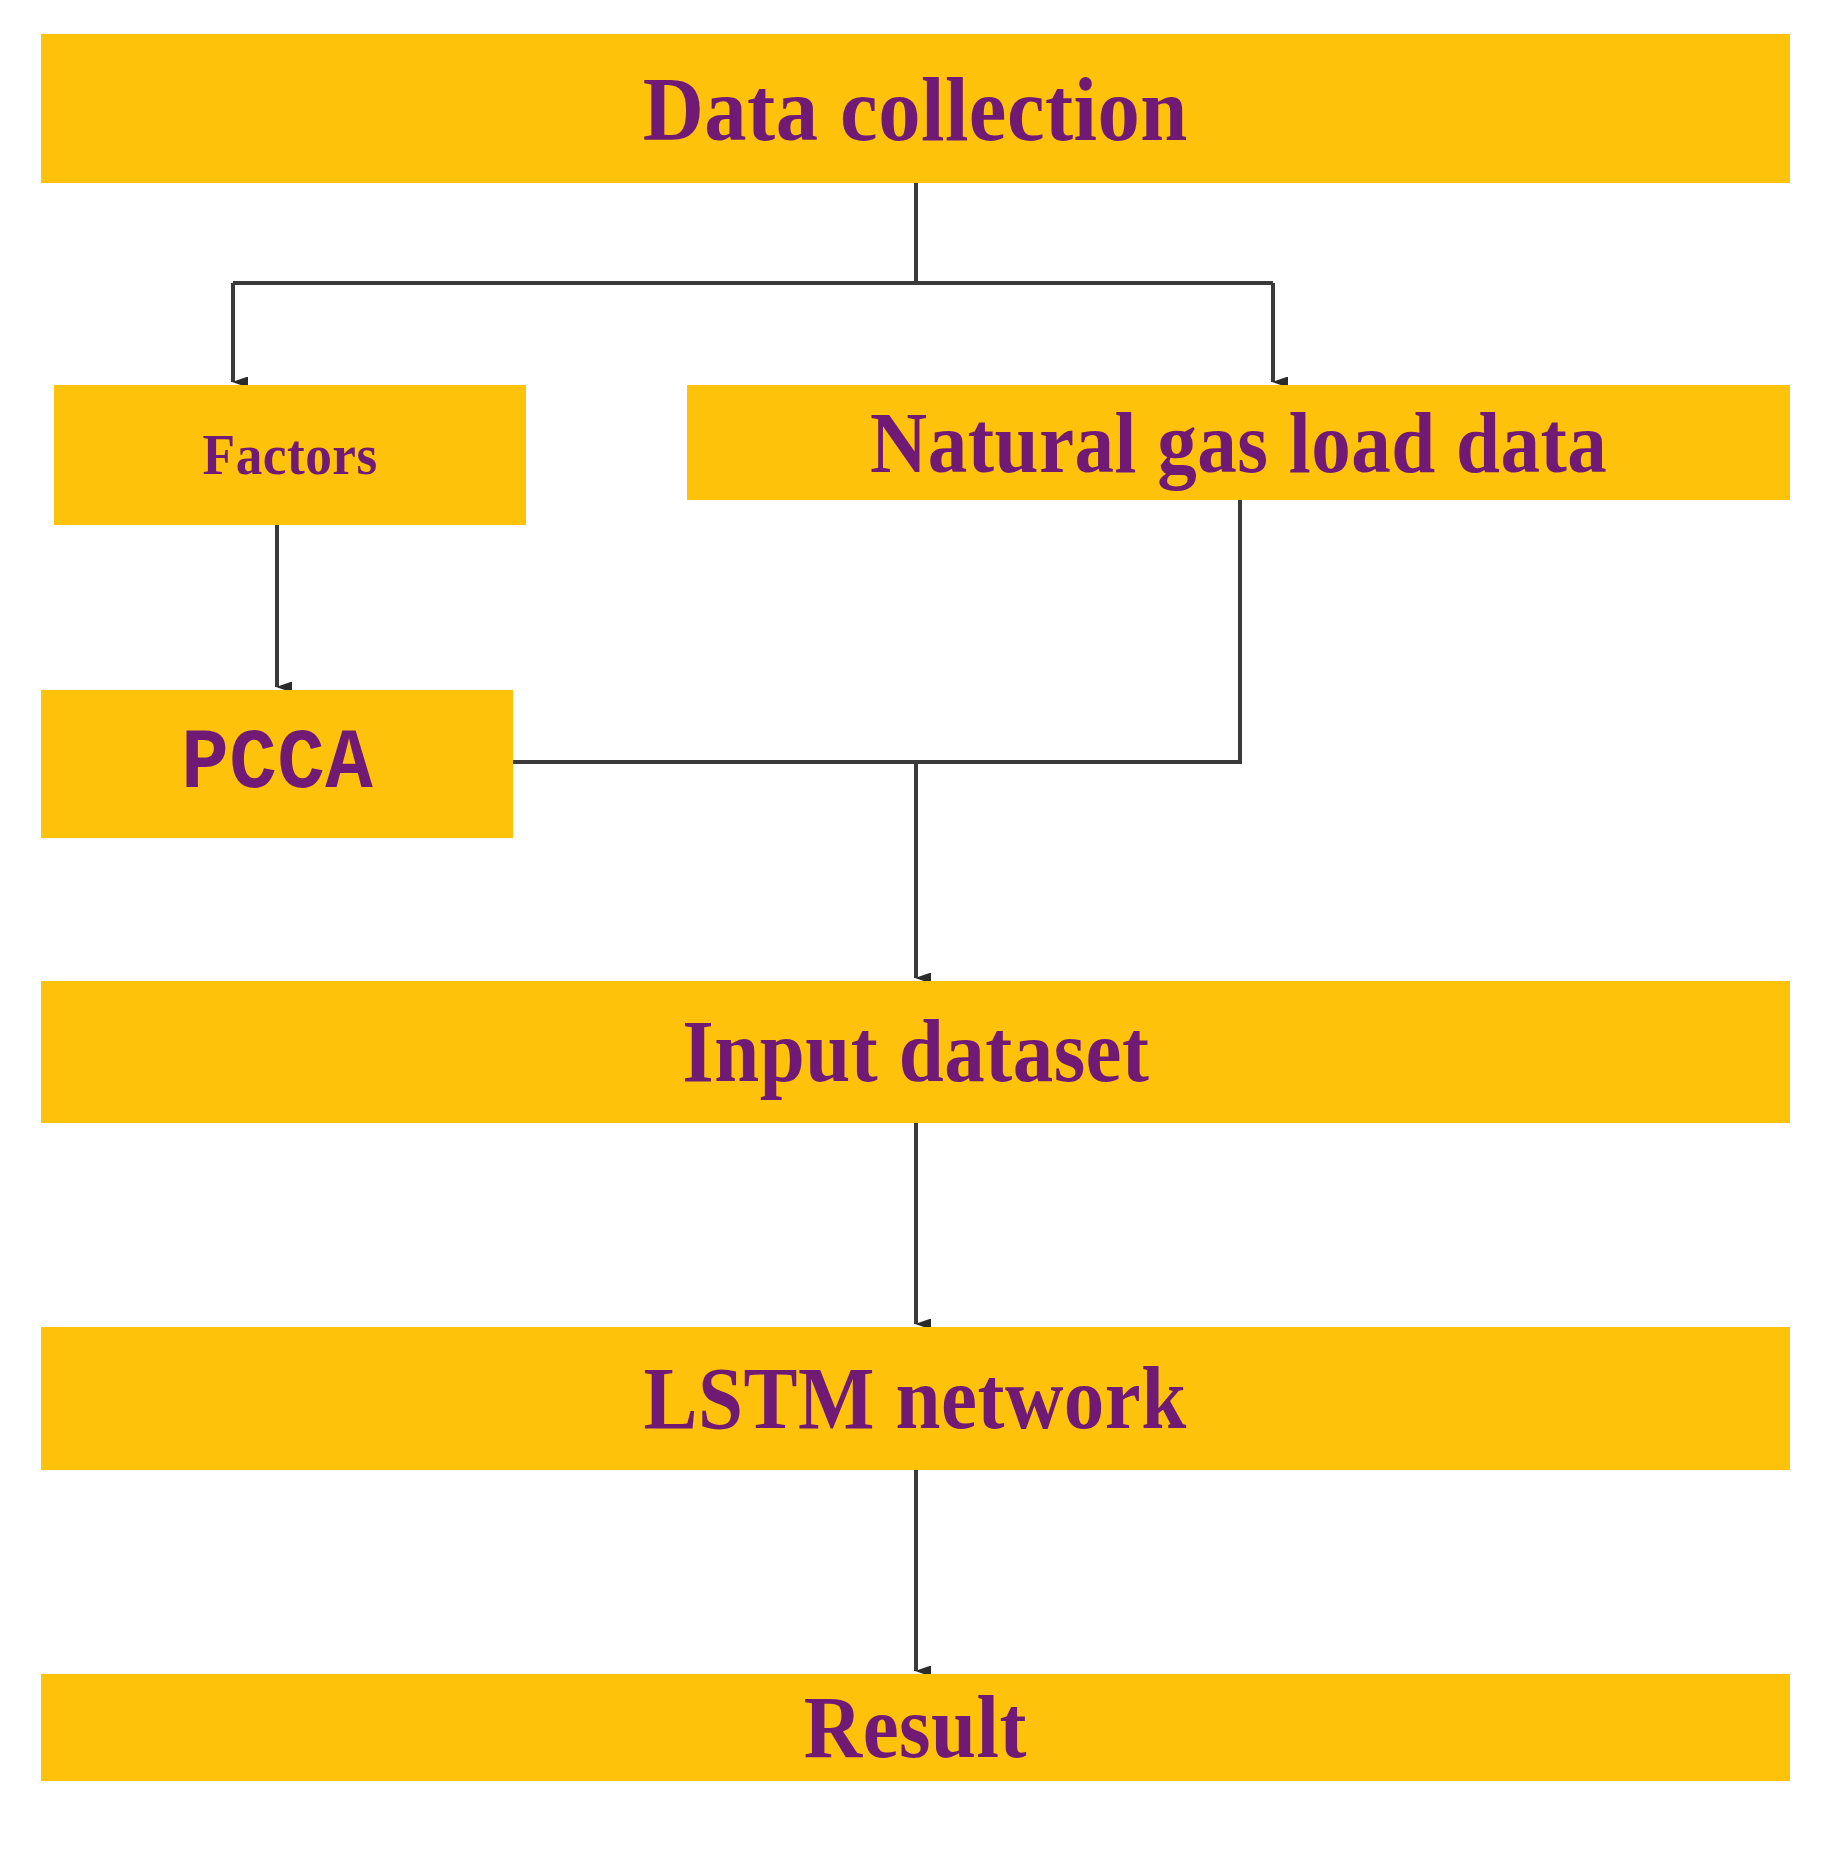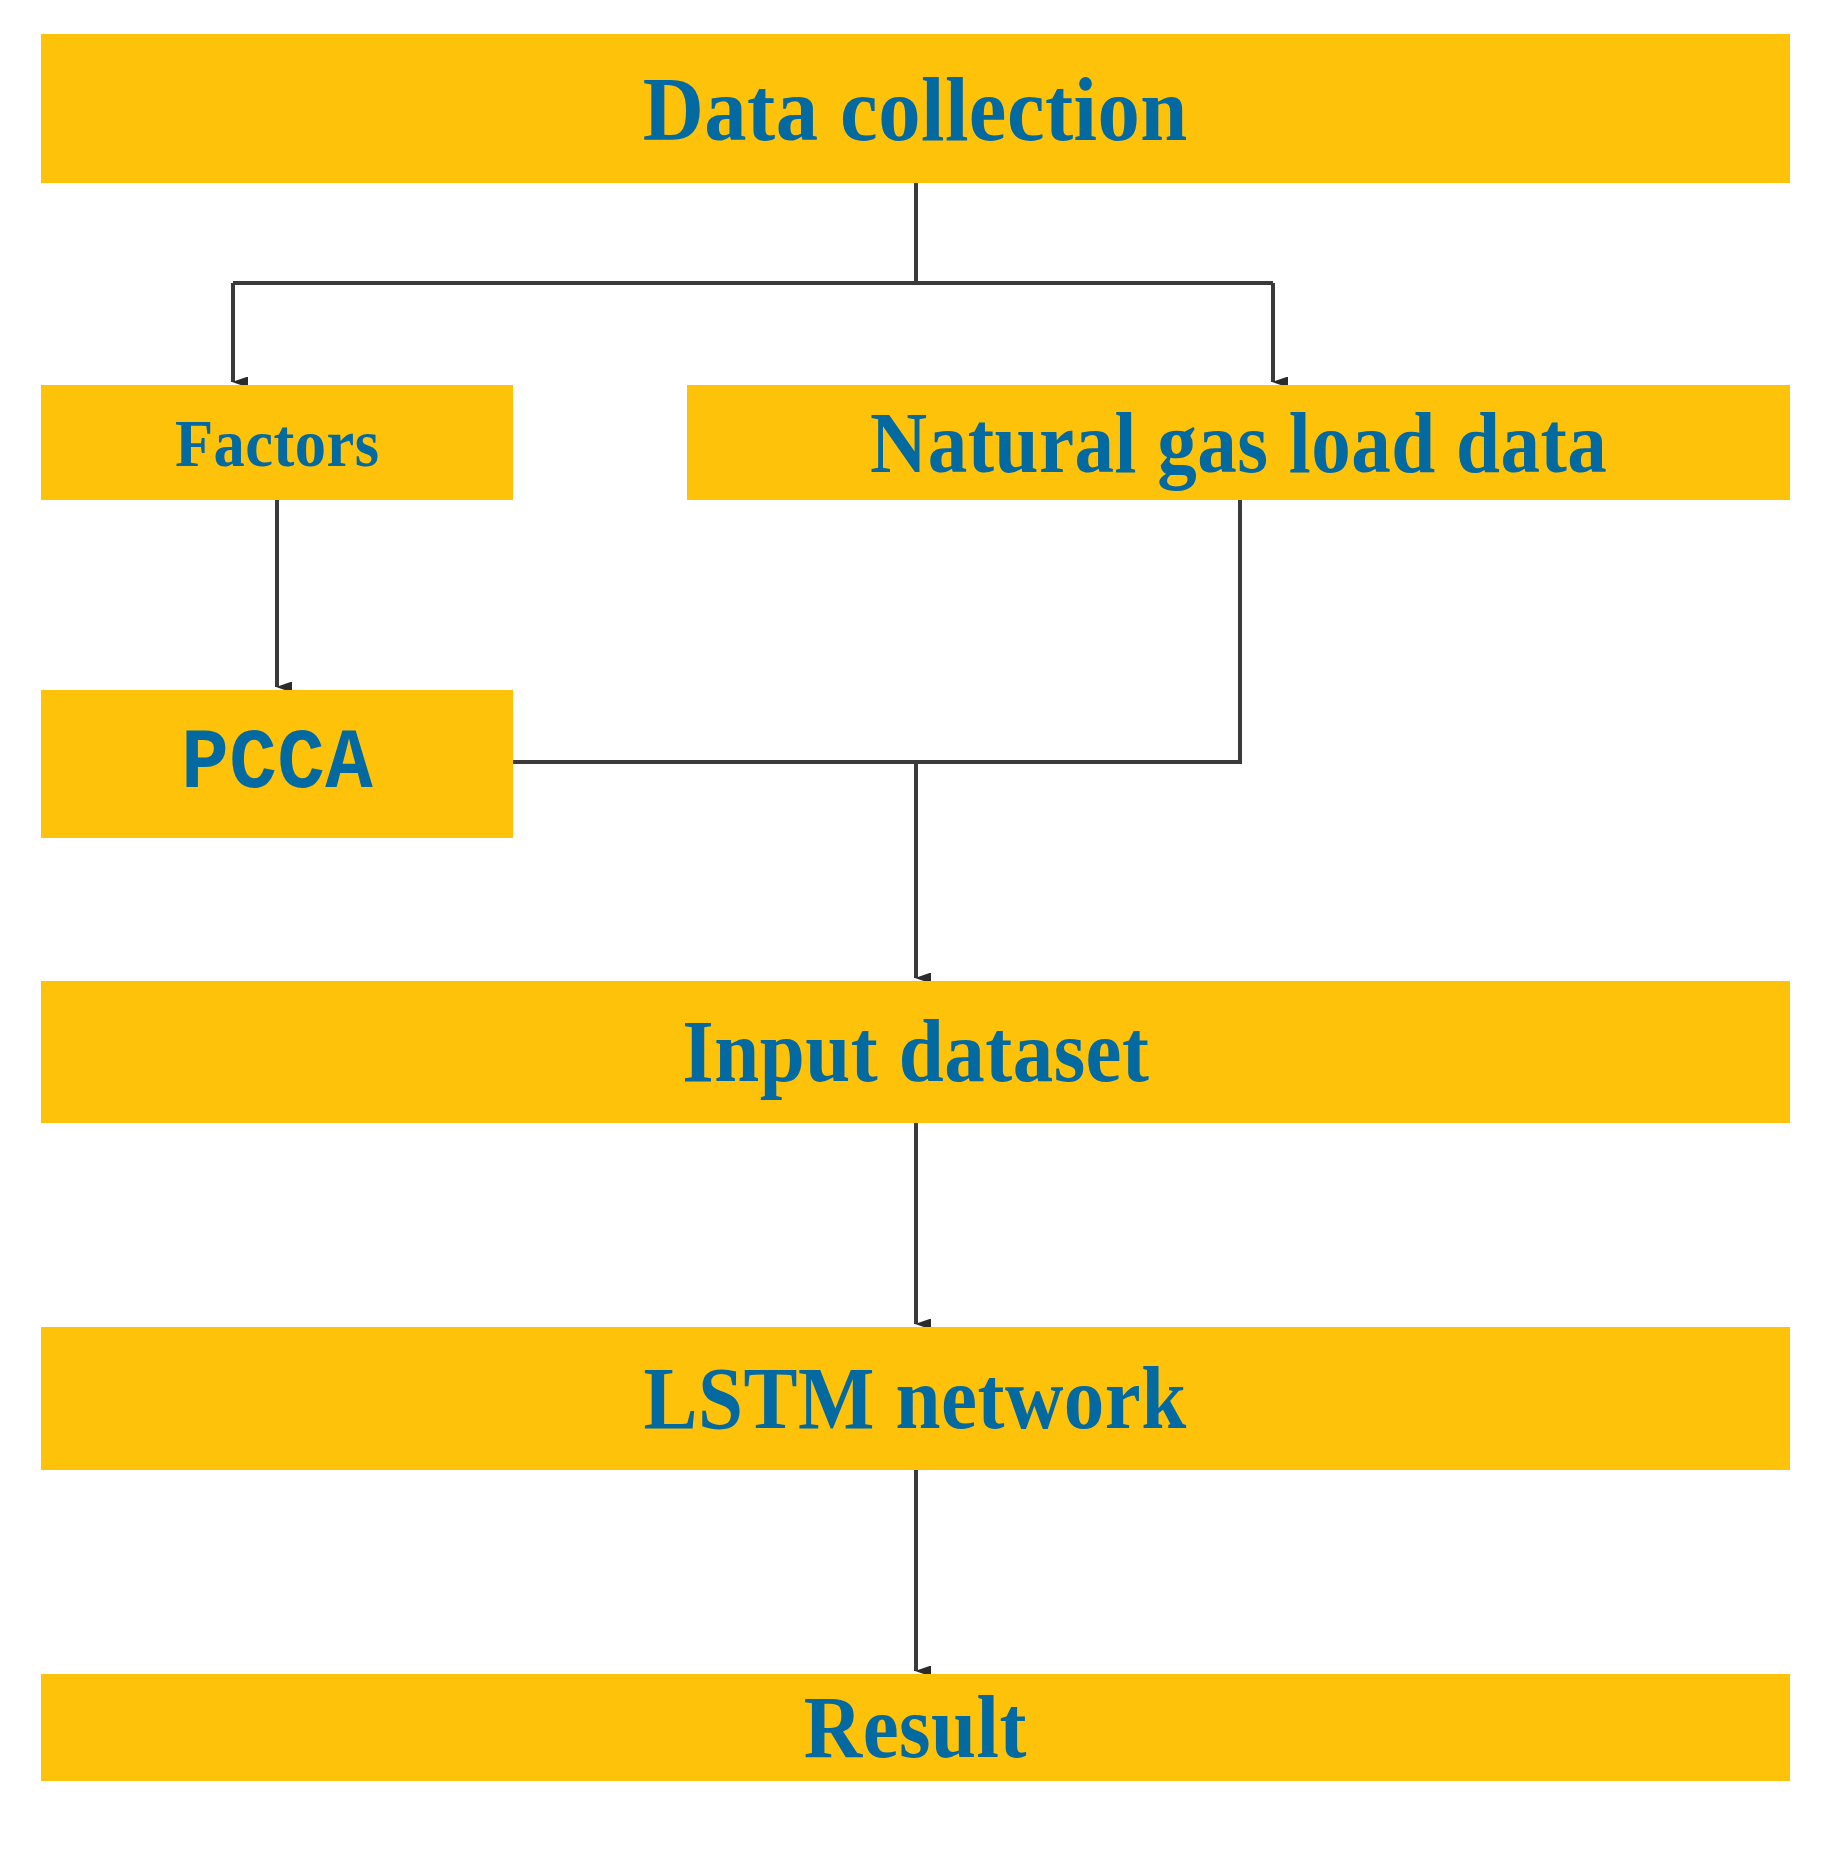--- a/index.html
+++ b/index.html
@@ -17,37 +17,37 @@
     height: 1863px;
     background: #ffffff;
     overflow: hidden;
   }
   .node {
     position: absolute;
     box-sizing: border-box;
     display: flex;
     align-items: center;
     justify-content: center;
-    color: #0369a1;
+    color: #701a75;
     font-weight: bold;
     font-family: "Liberation Serif", "DejaVu Serif", serif;
     letter-spacing: 0.5px;
     line-height: 1;
     user-select: none;
   }
   .node .label {
     display: block;
     transform: scaleX(0.92);
     transform-origin: center center;
     white-space: nowrap;
   }
 
   
   #node-data-collection { left: 41px;  top: 34px;   width: 1749px; height: 149px; font-size: 92px; }
-  #node-factors         { left: 41px;  top: 385px;  width: 472px;  height: 115px; font-size: 68px; }
+  #node-factors         { left: 54px;  top: 385px;  width: 472px;  height: 140px; font-size: 58px; }
   #node-natural-gas     { left: 687px; top: 385px;  width: 1103px; height: 115px; font-size: 86px; }
   #node-pcca            { left: 41px;  top: 690px;  width: 472px;  height: 148px; font-size: 86px; font-family: Liberation Mono, monospace; }
   #node-input-dataset   { left: 41px;  top: 981px;  width: 1749px; height: 142px; font-size: 88px; }
   #node-lstm-network    { left: 41px;  top: 1327px; width: 1749px; height: 143px; font-size: 88px; }
   #node-result          { left: 41px;  top: 1674px; width: 1749px; height: 107px; font-size: 88px; }
 
   #connectors {
     position: absolute;
     left: 0;
     top: 0;

